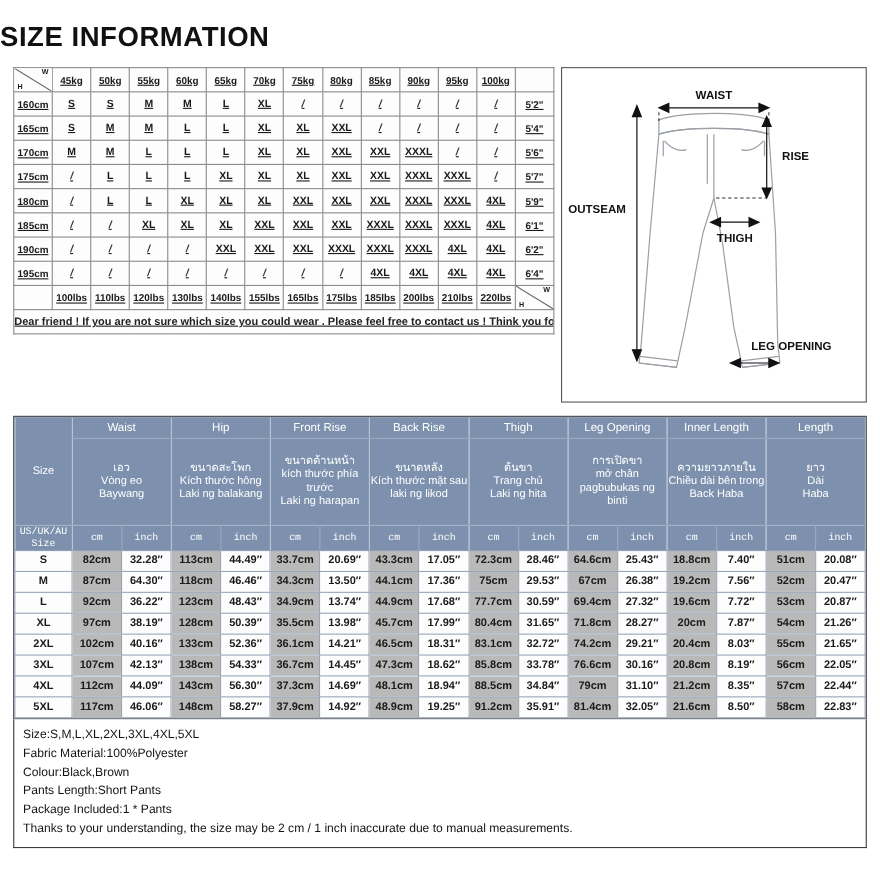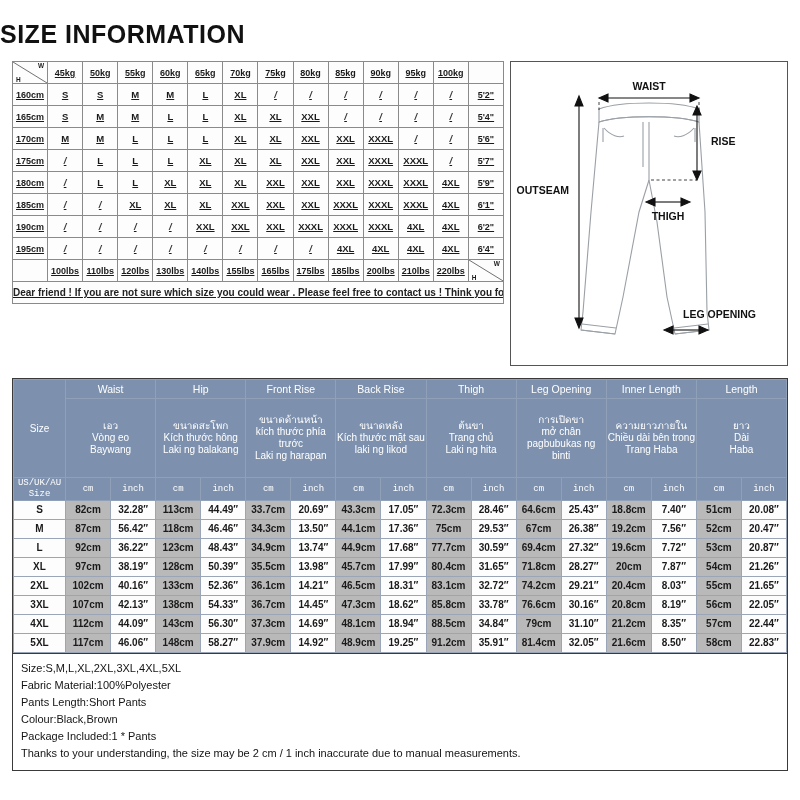--- a/index.html
+++ b/index.html
@@ -468,21 +468,21 @@
               <div>Laki ng hita</div>
             </th>
             <th class="mh mh-multi" colspan="2">
               <div>การเปิดขา</div>
               <div>mở chân</div>
               <div>pagbubukas ng binti</div>
             </th>
             <th class="mh mh-multi" colspan="2">
               <div>ความยาวภายใน</div>
               <div>Chiều dài bên trong</div>
-              <div>Trang Haba</div>
+              <div>Back Haba</div>
             </th>
             <th class="mh mh-multi" colspan="2">
               <div>ยาว</div>
               <div>Dài</div>
               <div>Haba</div>
             </th>
           </tr>
           <tr>
             <th class="mh mh-size mh-unit">
               <div>US/UK/AU</div>
@@ -522,21 +522,21 @@
             <td class="dcell alt">64.6cm</td>
             <td class="dcell">25.43″</td>
             <td class="dcell alt">18.8cm</td>
             <td class="dcell">7.40″</td>
             <td class="dcell alt">51cm</td>
             <td class="dcell">20.08″</td>
           </tr>
           <tr>
             <td class="dsize">M</td>
             <td class="dcell alt">87cm</td>
-            <td class="dcell">56.42″</td>
+            <td class="dcell">64.30″</td>
             <td class="dcell alt">118cm</td>
             <td class="dcell">46.46″</td>
             <td class="dcell alt">34.3cm</td>
             <td class="dcell">13.50″</td>
             <td class="dcell alt">44.1cm</td>
             <td class="dcell">17.36″</td>
             <td class="dcell alt">75cm</td>
             <td class="dcell">29.53″</td>
             <td class="dcell alt">67cm</td>
             <td class="dcell">26.38″</td>
@@ -659,19 +659,19 @@
             <td class="dcell alt">58cm</td>
             <td class="dcell">22.83″</td>
           </tr>
         </tbody>
     </table>
   </div>
 
   <div class="notes">
       <div>Size:S,M,L,XL,2XL,3XL,4XL,5XL</div>
       <div>Fabric Material:100%Polyester</div>
+      <div>Colour:Black,Brown</div>
       <div>Pants Length:Short Pants</div>
-      <div>Colour:Black,Brown</div>
       <div>Package Included:1 * Pants</div>
       <div>Thanks to your understanding, the size may be 2 cm / 1 inch inaccurate due to manual measurements.</div>
     </div>
 
 </div>
 
 </body></html>

